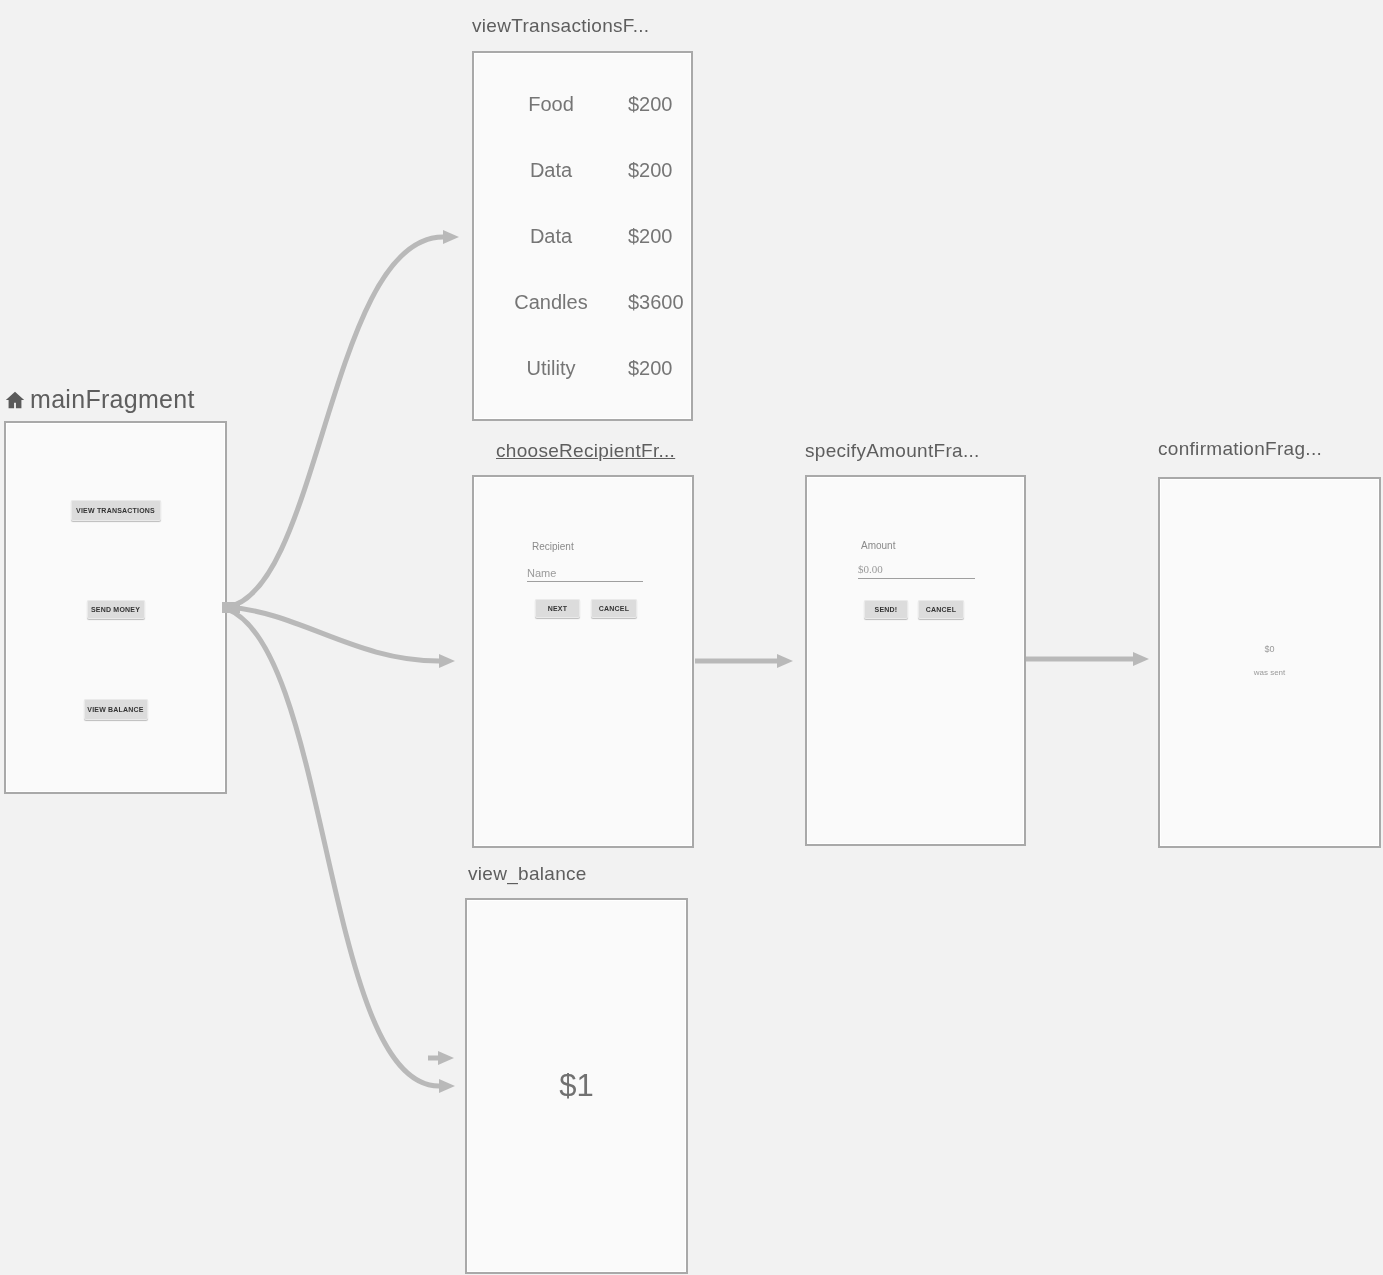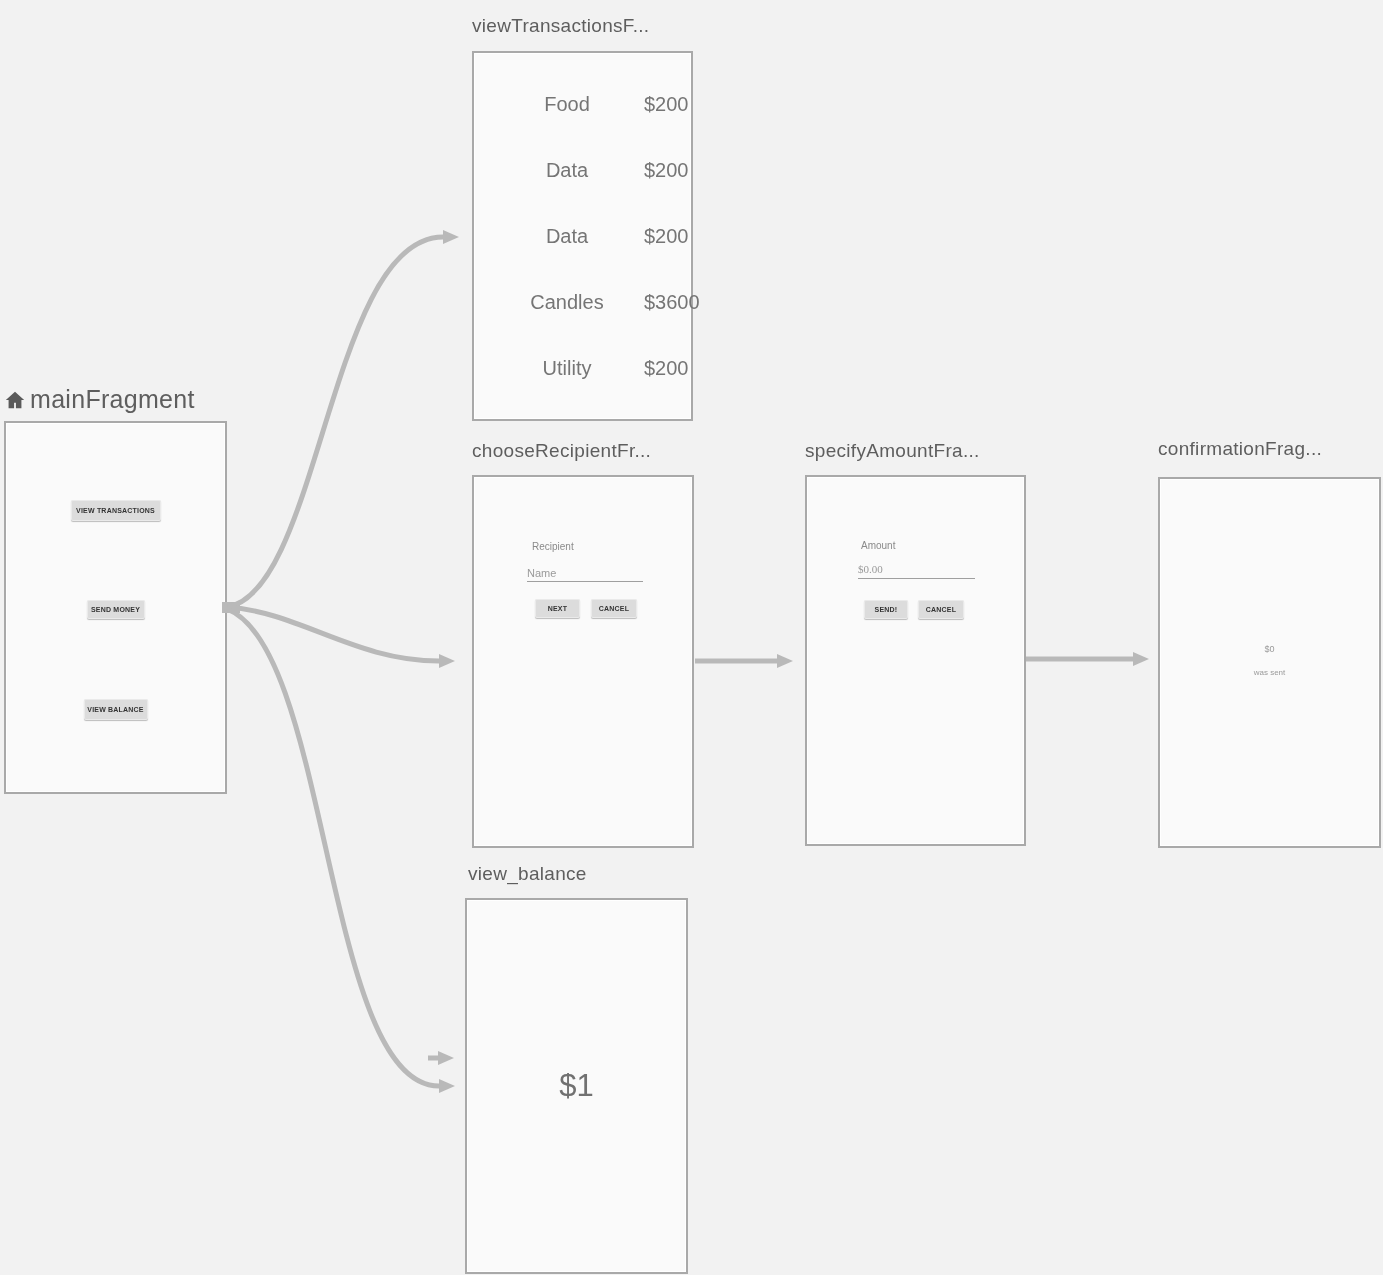--- a/index.html
+++ b/index.html
@@ -23,21 +23,21 @@
 
   .abtn{position:absolute;background:var(--button-bg);border-radius:2px;
     box-shadow:0 1px 1px rgba(0,0,0,.25), inset 0 0 0 1px rgba(255,255,255,.4);
     color:var(--button-text);font-size:7px;font-weight:bold;letter-spacing:.2px;
     display:flex;align-items:center;justify-content:center;white-space:nowrap;}
   .centered{left:50%;transform:translateX(-50%);}
 
   
   .tx-list{position:absolute;left:0;top:18px;right:0;}
   .tx-row{display:grid;grid-template-columns:154px 1fr;align-items:center;height:66px;
-    color:var(--content-text);font-size:20px;padding-right:30px;margin-left:16px;}
+    color:var(--content-text);font-size:20px;padding-right:30px;}
   .tx-label{text-align:center;}
   .tx-amount{text-align:right;}
 
   
   .form-label{position:absolute;font-size:10px;color:#8a8a8a;}
   .form-input{position:absolute;font-size:11px;color:var(--hint-text);}
   .form-underline{position:absolute;height:1px;background:#9f9f9f;}
 
   .conf-amount{position:absolute;width:100%;text-align:center;font-size:9px;color:var(--hint-text);}
   .conf-msg{position:absolute;width:100%;text-align:center;font-size:8px;color:var(--hint-text);}
@@ -56,21 +56,21 @@
     <svg class="home-ic" viewBox="0 0 24 24">
       <path d="M12 3 2 12h3v9h6v-6h2v6h6v-9h3z"></path>
     </svg>
     <span>mainFragment</span>
   </div>
 
   <div class="frag-title" style="left:472px;top:15px;">
     <span>viewTransactionsF...</span>
   </div>
 
-  <div class="frag-title" style="left:472px;top:440px;">
+  <div class="frag-title" style="left:496px;top:440px;text-decoration:underline;">
     <span>chooseRecipientFr...</span>
   </div>
 
   <div class="frag-title" style="left:805px;top:440px;">
     <span>specifyAmountFra...</span>
   </div>
 
   <div class="frag-title" style="left:1158px;top:438px;">
     <span>confirmationFrag...</span>
   </div>

